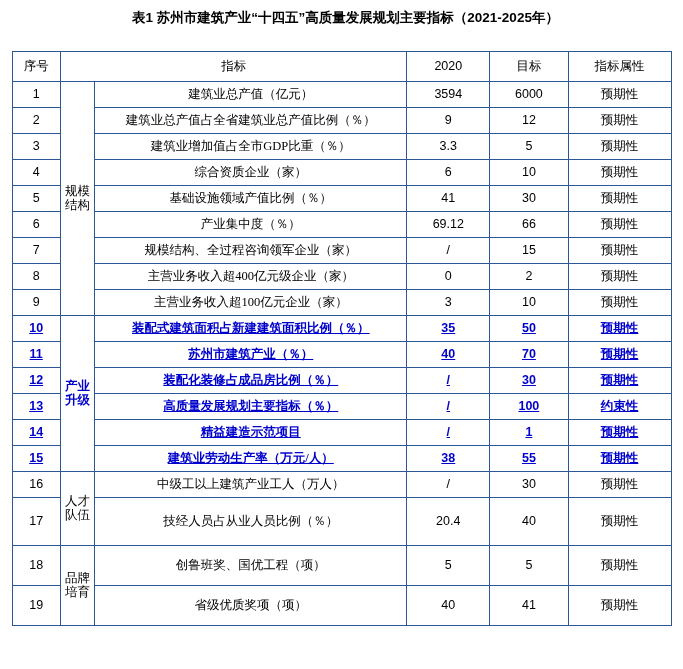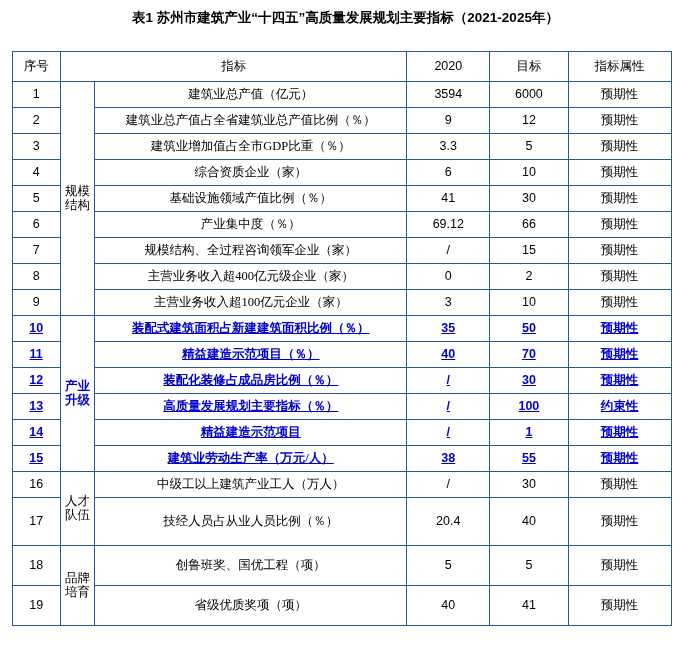--- a/index.html
+++ b/index.html
@@ -169,21 +169,21 @@
         <tr class="hl rowh">
           <td>10</td>
           <td class="cat nounder" rowspan="6">产业升级</td>
           <td class="ind">装配式建筑面积占新建建筑面积比例（％）</td>
           <td>35</td>
           <td>50</td>
           <td>预期性</td>
         </tr>
         <tr class="hl rowh">
           <td>11</td>
-          <td class="ind">精益建造示范项目（％）</td>
+          <td class="ind">苏州市建筑产业（％）</td>
           <td>40</td>
           <td>70</td>
           <td>预期性</td>
         </tr>
         <tr class="hl rowh">
           <td>12</td>
           <td class="ind">装配化装修占成品房比例（％）</td>
           <td>/</td>
           <td>30</td>
           <td>预期性</td>

